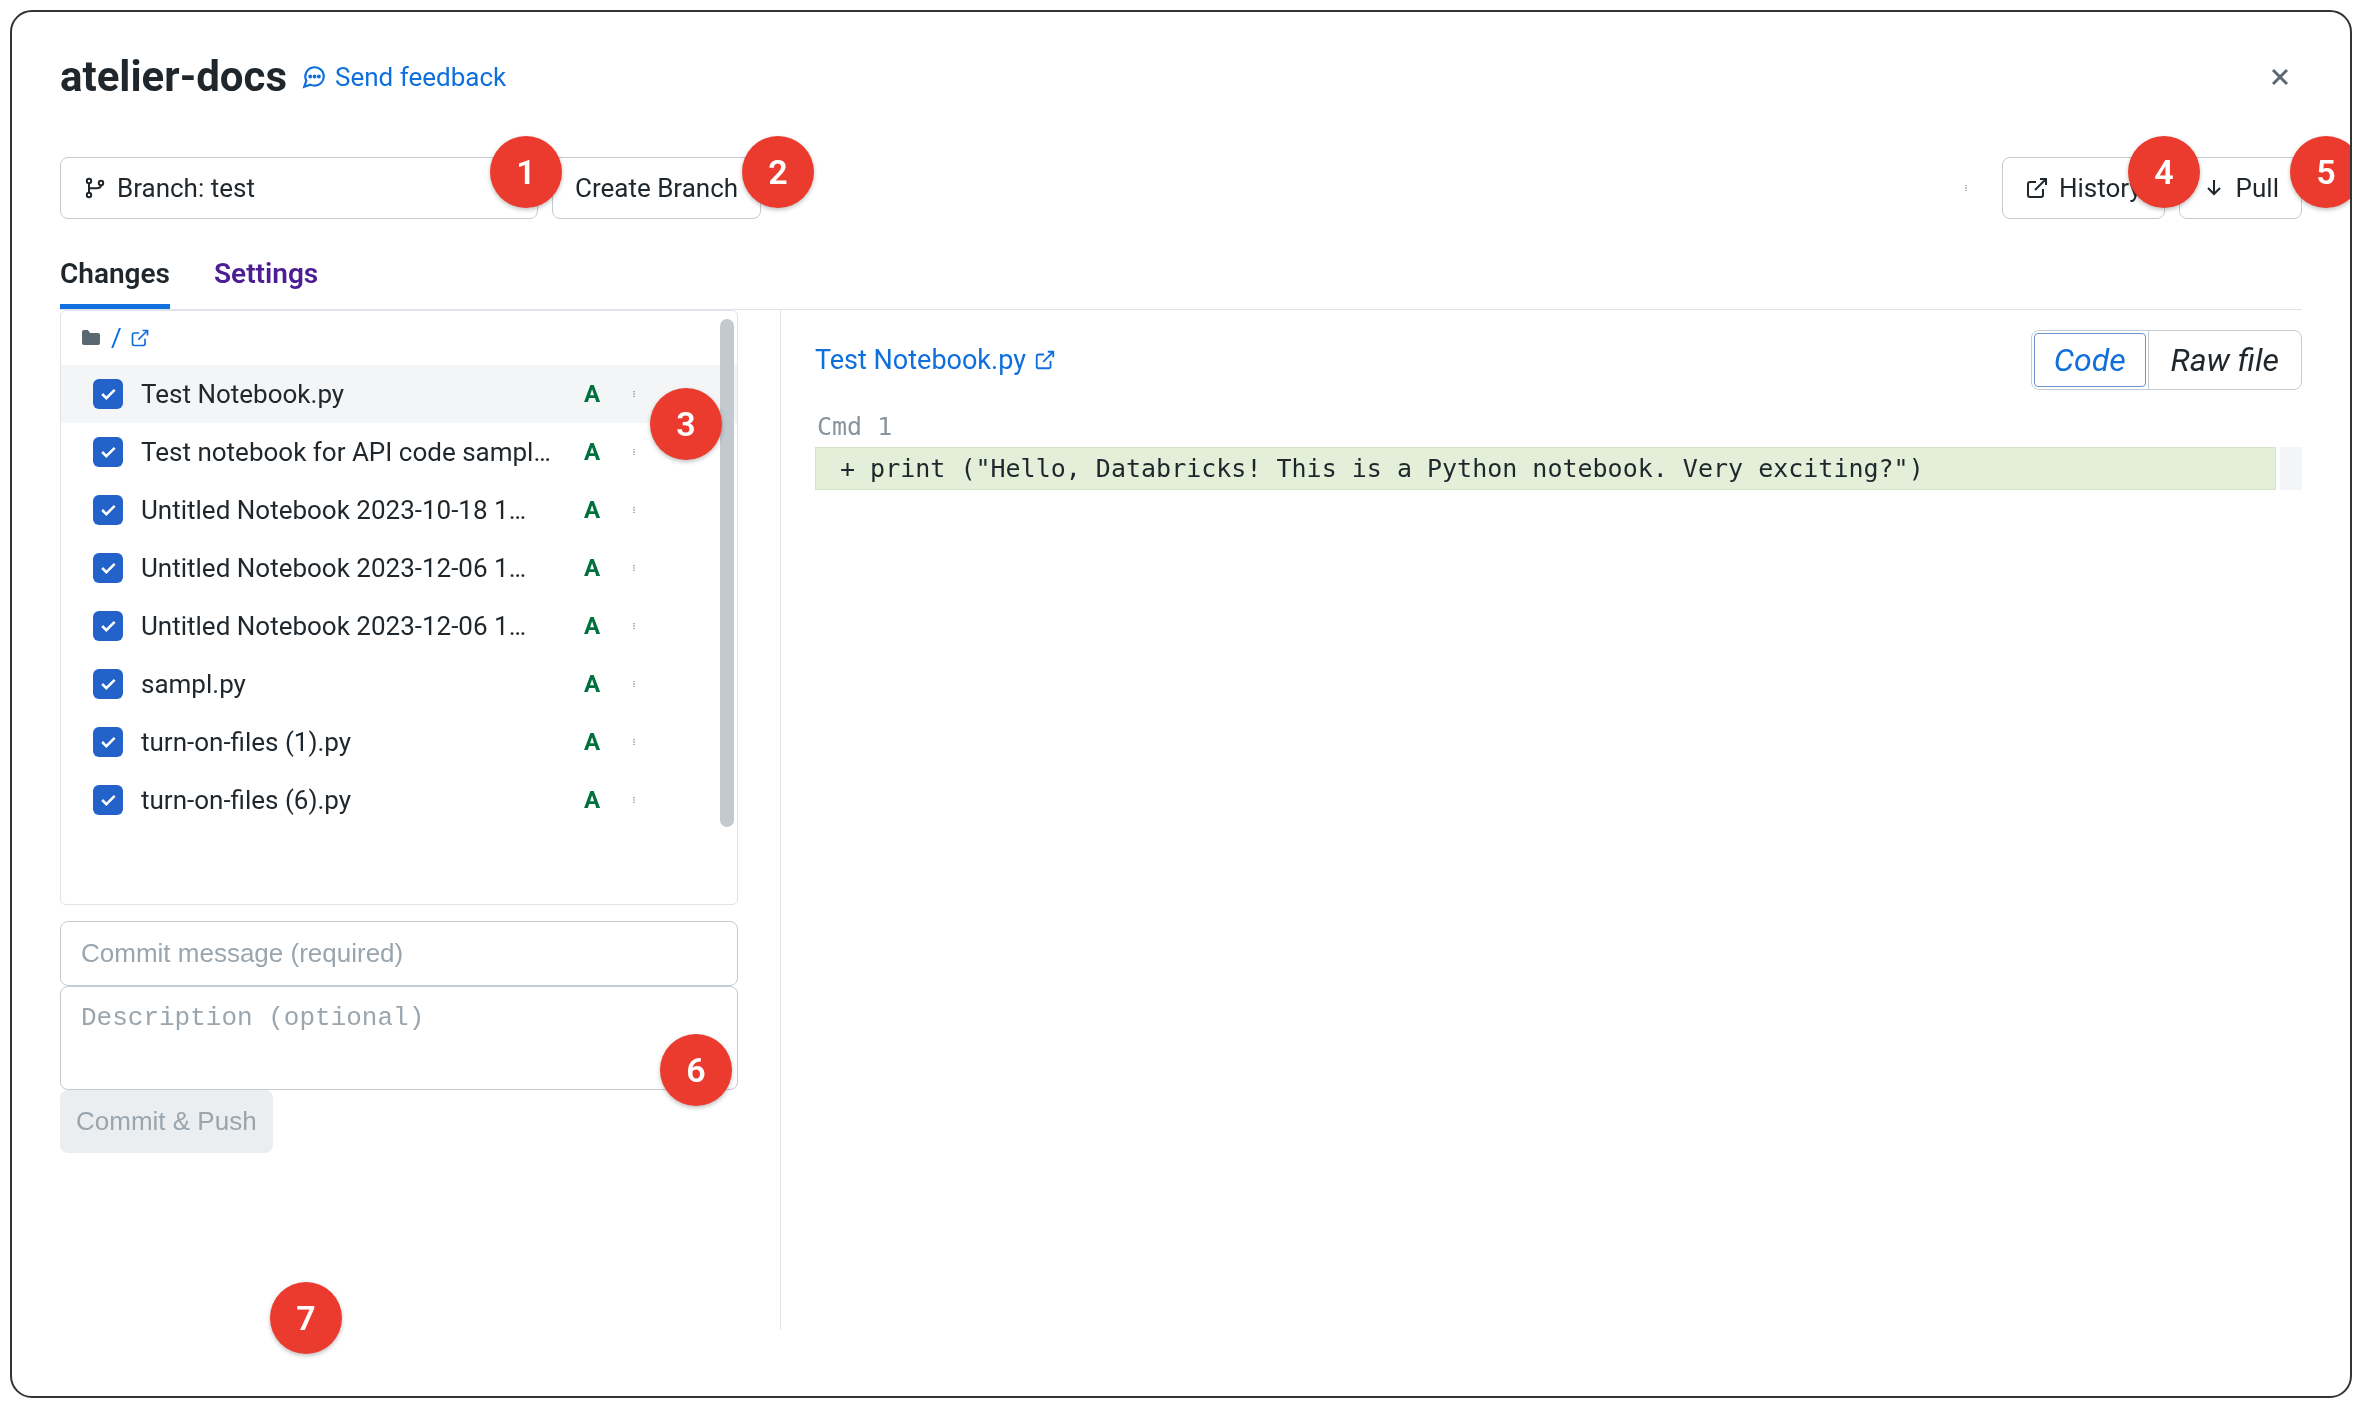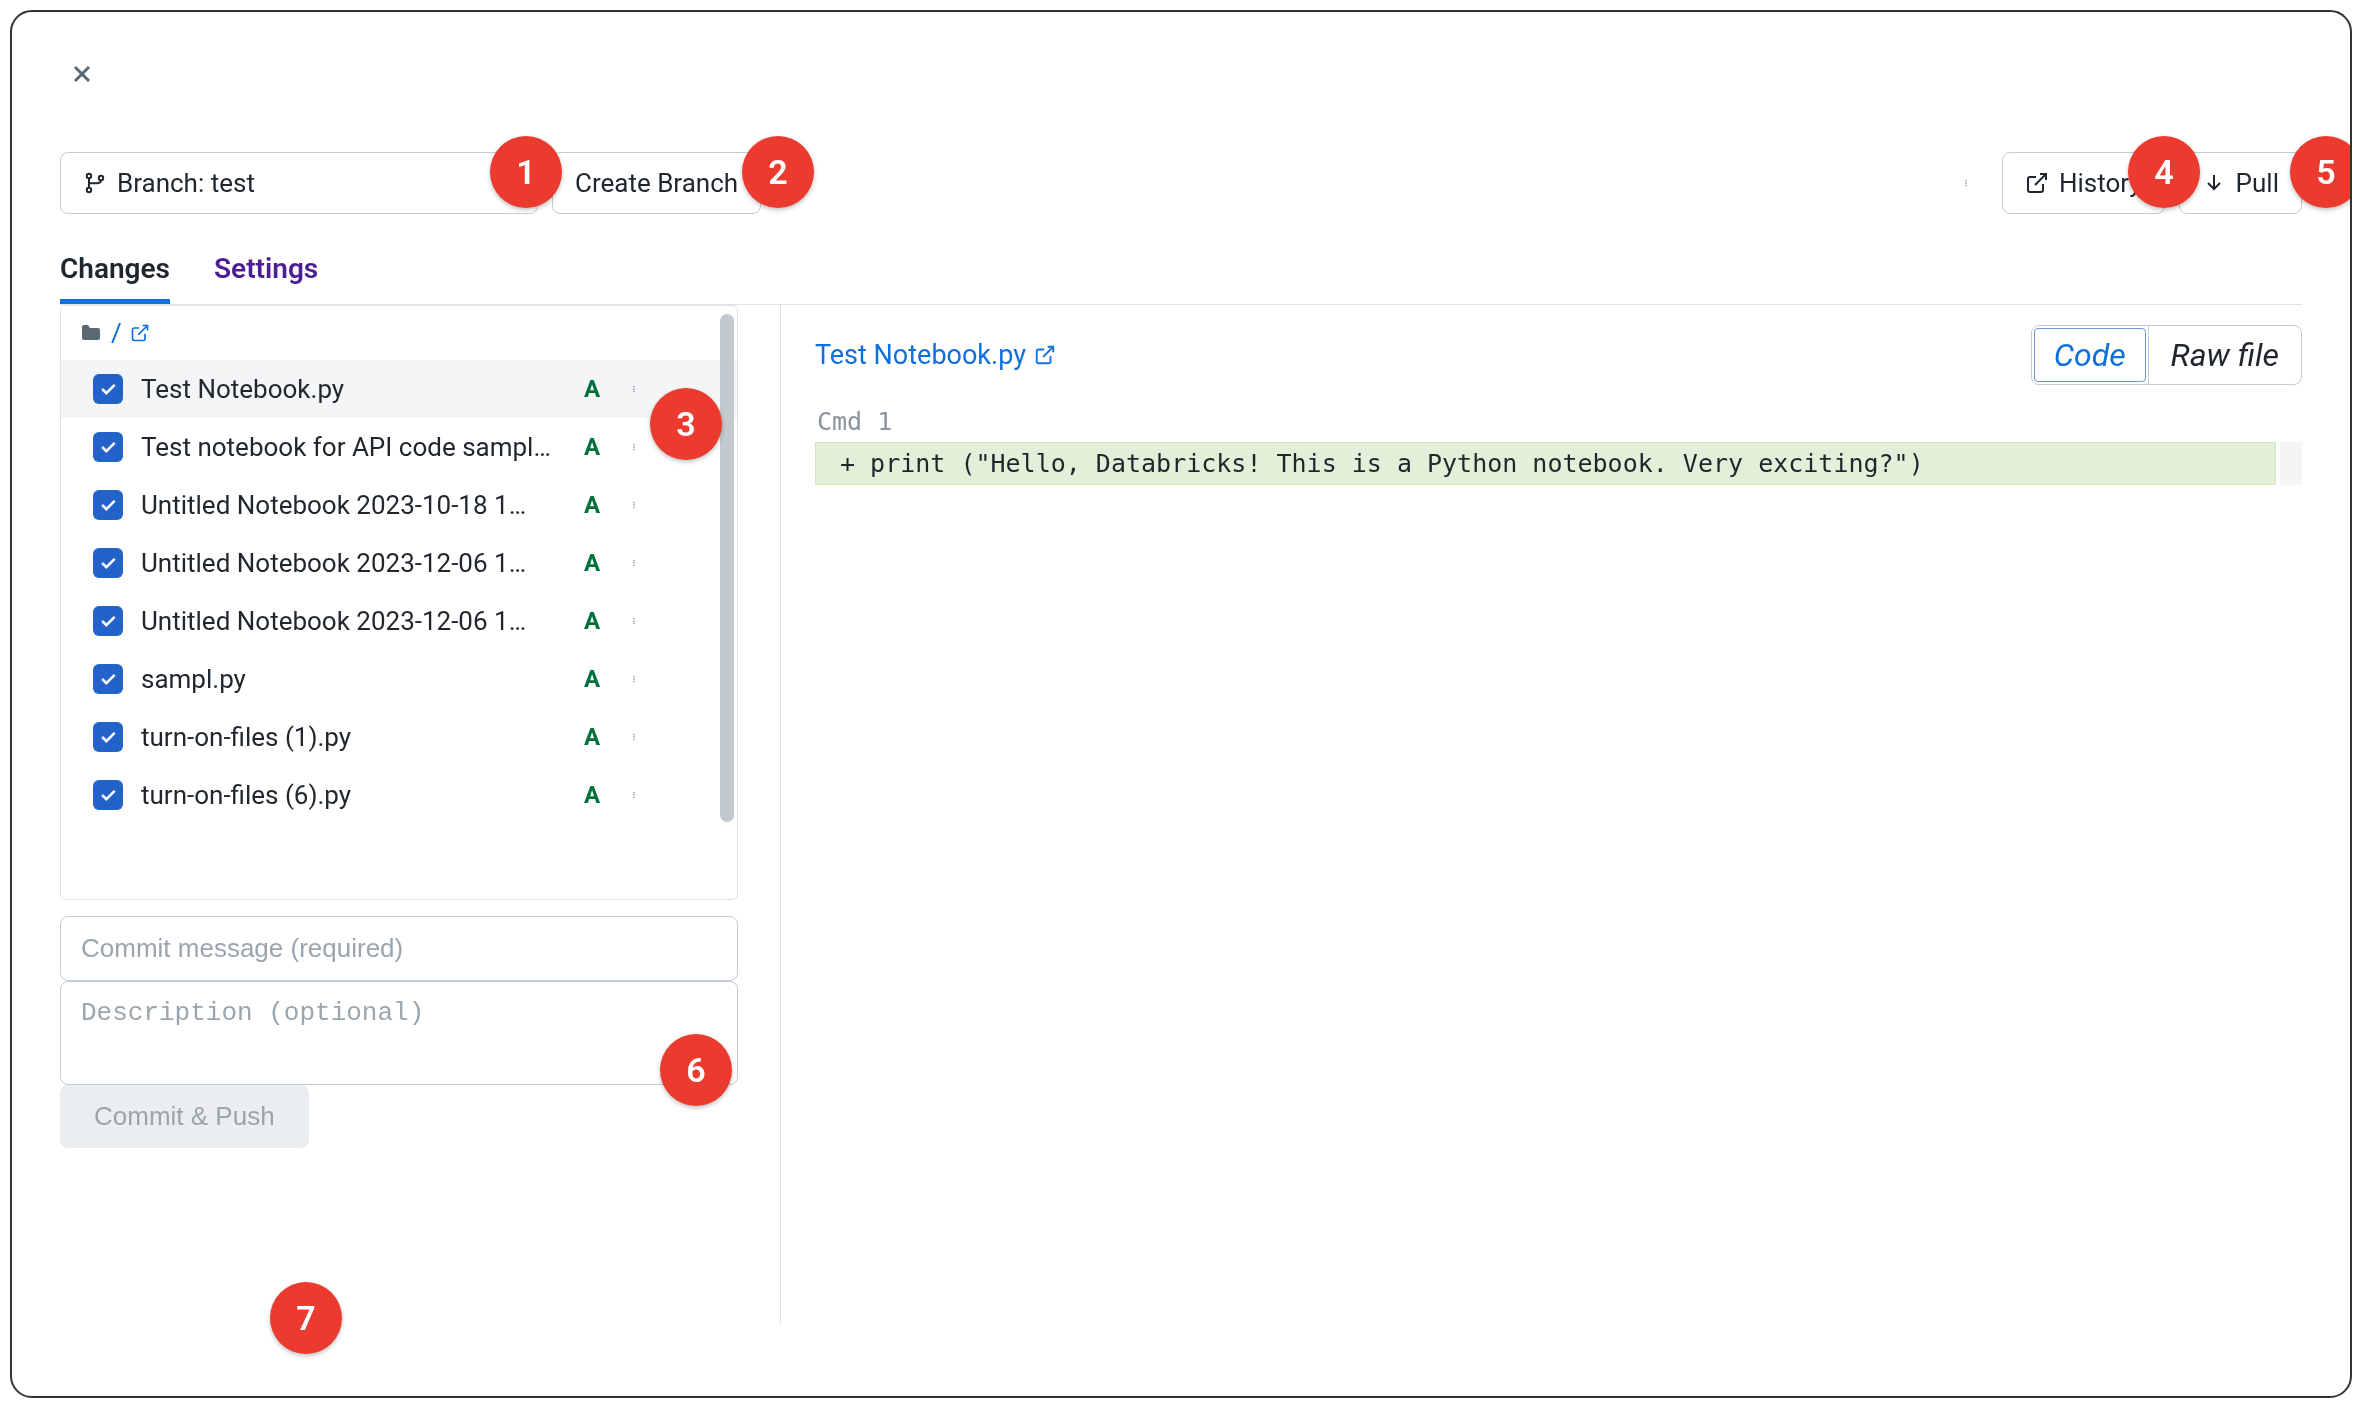--- a/index.html
+++ b/index.html
@@ -237,21 +237,21 @@
     width:100%;
   }
   .input::placeholder { color:#9aa5ae; }
   textarea.input { height: 104px; resize:none; font-family:Liberation Mono, monospace; }
   .commit-btn {
     align-self:flex-start;
     background:#ebeef1;
     color:#9aa5ae;
     border:none;
     border-radius:8px;
-    padding: 16px 34px;
+    padding: 16px 16px;
     font-size:26px;
     font-weight:500;
     cursor: default;
   }
 
   
   .diff-header {
     display:flex;
     align-items:center;
     justify-content:space-between;
@@ -301,20 +301,32 @@
     z-index: 50;
   }
 </style>
 </head>
 <body>
 
 <div class="frame">
   <div class="inner">
 
     <div class="title-row">
+      <div class="title-left">
+        <span class="title-text">atelier-docs</span>
+        <span class="feedback-link">
+          <svg viewBox="0 0 24 24" fill="none" stroke="#0e6fdd" stroke-width="2">
+            <path d="M21 11.5a8.38 8.38 0 0 1-8.5 8.5 8.5 8.5 0 0 1-3.9-.95L3 21l1.95-5.6A8.5 8.5 0 1 1 21 11.5z"></path>
+            <circle cx="8.5" cy="11.5" r="0.8" fill="#0e6fdd"></circle>
+            <circle cx="12.5" cy="11.5" r="0.8" fill="#0e6fdd"></circle>
+            <circle cx="16.5" cy="11.5" r="0.8" fill="#0e6fdd"></circle>
+          </svg>
+          <span>Send feedback</span>
+        </span>
+      </div>
       <div class="close-btn">
         <svg viewBox="0 0 24 24" fill="none">
           <path d="M18 6 6 18M6 6l12 12"></path>
         </svg>
       </div>
     </div>
 
     <div class="toolbar-row">
       <div class="btn branch-btn">
         <svg viewBox="0 0 24 24" width="24" height="24" fill="none" stroke="#1f272d" stroke-width="2">

